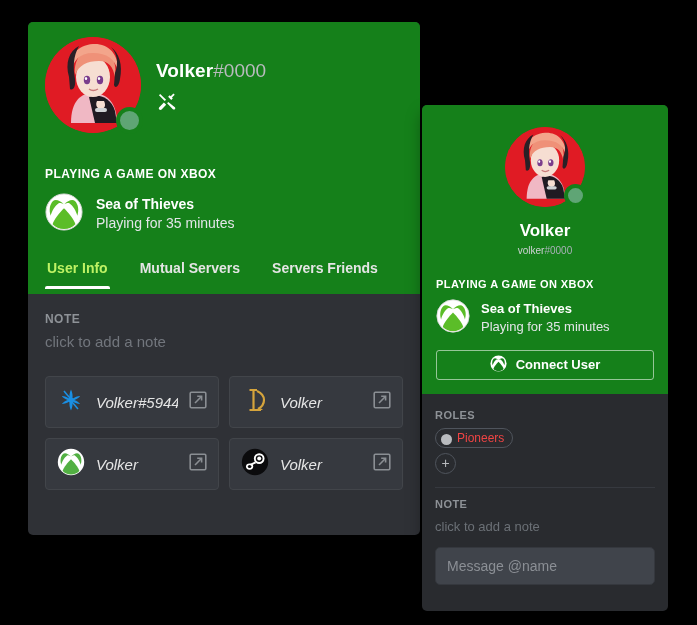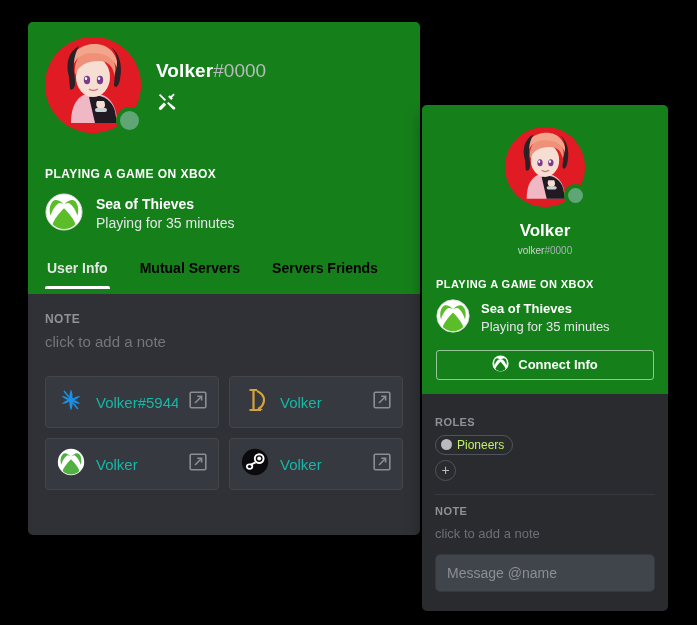--- a/index.html
+++ b/index.html
@@ -174,29 +174,29 @@
     height: 40px;
     background: #15801a;
     padding: 0 17px;
     display: flex;
     align-items: flex-start;
     gap: 28px;
   }
   .tab {
     font-size: 14px;
     font-weight: bold;
-    color: #000000;
+    color: #e5e5e5;
     padding: 6px 2px 13px 2px;
     cursor: pointer;
     position: relative;
     background: none;
     border: none;
     font-family: inherit;
   }
-  .tab.active { color: #e5e5e5; }
+  .tab.active { color: #bef264; }
   .tab.active::after {
     content: "";
     position: absolute;
     left: 0; right: 0; bottom: 0;
     height: 3px;
     background: #ffffff;
     border-radius: 2px 2px 0 0;
   }
 
   
@@ -231,24 +231,25 @@
     display: flex;
     align-items: center;
     padding: 0 11px;
     gap: 11px;
     cursor: pointer;
     overflow: hidden;
   }
   .conn-icon { width: 28px; height: 28px; flex: none; }
   .conn-name {
     font-size: 15px;
-    color: #14b8a6;
+    color: #e5e5e5;
     flex: 1;
     white-space: nowrap;
     overflow: hidden;
+    font-style: italic;
   }
   .ext-icon { width: 18px; height: 18px; flex: none; opacity: .75; }
 
   
   .popout {
     position: absolute;
     left: 422px;
     top: 105px;
     width: 246px;
     height: 506px;
@@ -343,45 +344,45 @@
     font-weight: bold;
     display: flex;
     align-items: center;
     justify-content: center;
     gap: 9px;
     cursor: pointer;
   }
   .connect-btn svg { width: 17px; height: 17px; flex: none; }
 
   .pop-section {
-    padding: 22px 13px 0 13px;
+    padding: 15px 13px 0 13px;
   }
   .pop-label {
     font-size: 11px;
     font-weight: bold;
     color: #8e9297;
     letter-spacing: .45px;
     text-transform: uppercase;
     margin-bottom: 7px;
   }
   .roles-row {
     display: flex;
     flex-wrap: wrap;
     gap: 5px;
     align-items: center;
   }
   .role-pill {
     display: inline-flex;
-    align-items: center;
+    align-items: flex-end;
     gap: 5px;
     border: 1px solid #4f545c;
     border-radius: 11px;
     padding: 2px 8px 2px 5px;
     font-size: 12px;
-    color: #bef264;
+    color: #ef4444;
     cursor: pointer;
     background: none;
     font-family: inherit;
   }
   .role-dot {
     width: 11px;
     height: 11px;
     border-radius: 50%;
     background: #b9bbbe;
     flex: none;
@@ -654,21 +655,21 @@
       </div>
       <button class="connect-btn">
         <span>
           <svg viewBox="0 0 24 24" xmlns="http://www.w3.org/2000/svg">
             <circle cx="12" cy="12" r="11.4" fill="#ffffff"></circle>
             <path d="M12 7.2 C9.6 4.7 6.8 3.6 5.2 5.2 C3.1 7.3 2.5 11 3.8 14.6 C4.4 11.5 6.8 7.8 8.6 6.6 C9.8 5.8 10.9 6.5 12 7.2 Z" fill="#15801a"></path>
             <path d="M12 7.2 C14.4 4.7 17.2 3.6 18.8 5.2 C20.9 7.3 21.5 11 20.2 14.6 C19.6 11.5 17.2 7.8 15.4 6.6 C14.2 5.8 13.1 6.5 12 7.2 Z" fill="#15801a"></path>
             <path d="M12 9.6 C14.4 12 18.6 16.9 19.2 19.9 C17.4 21.7 14.9 23 12 23 C9.1 23 6.6 21.7 4.8 19.9 C5.4 16.9 9.6 12 12 9.6 Z" fill="#15801a"></path>
           </svg>
         </span>
-        <span>Connect Info</span>
+        <span>Connect User</span>
       </button>
     </div>
 
     <div class="pop-section">
       <div class="pop-label">ROLES</div>
       <div class="roles-row">
         <span class="role-pill">
           <span class="role-dot"></span>
           <span>Pioneers</span>
         </span>

